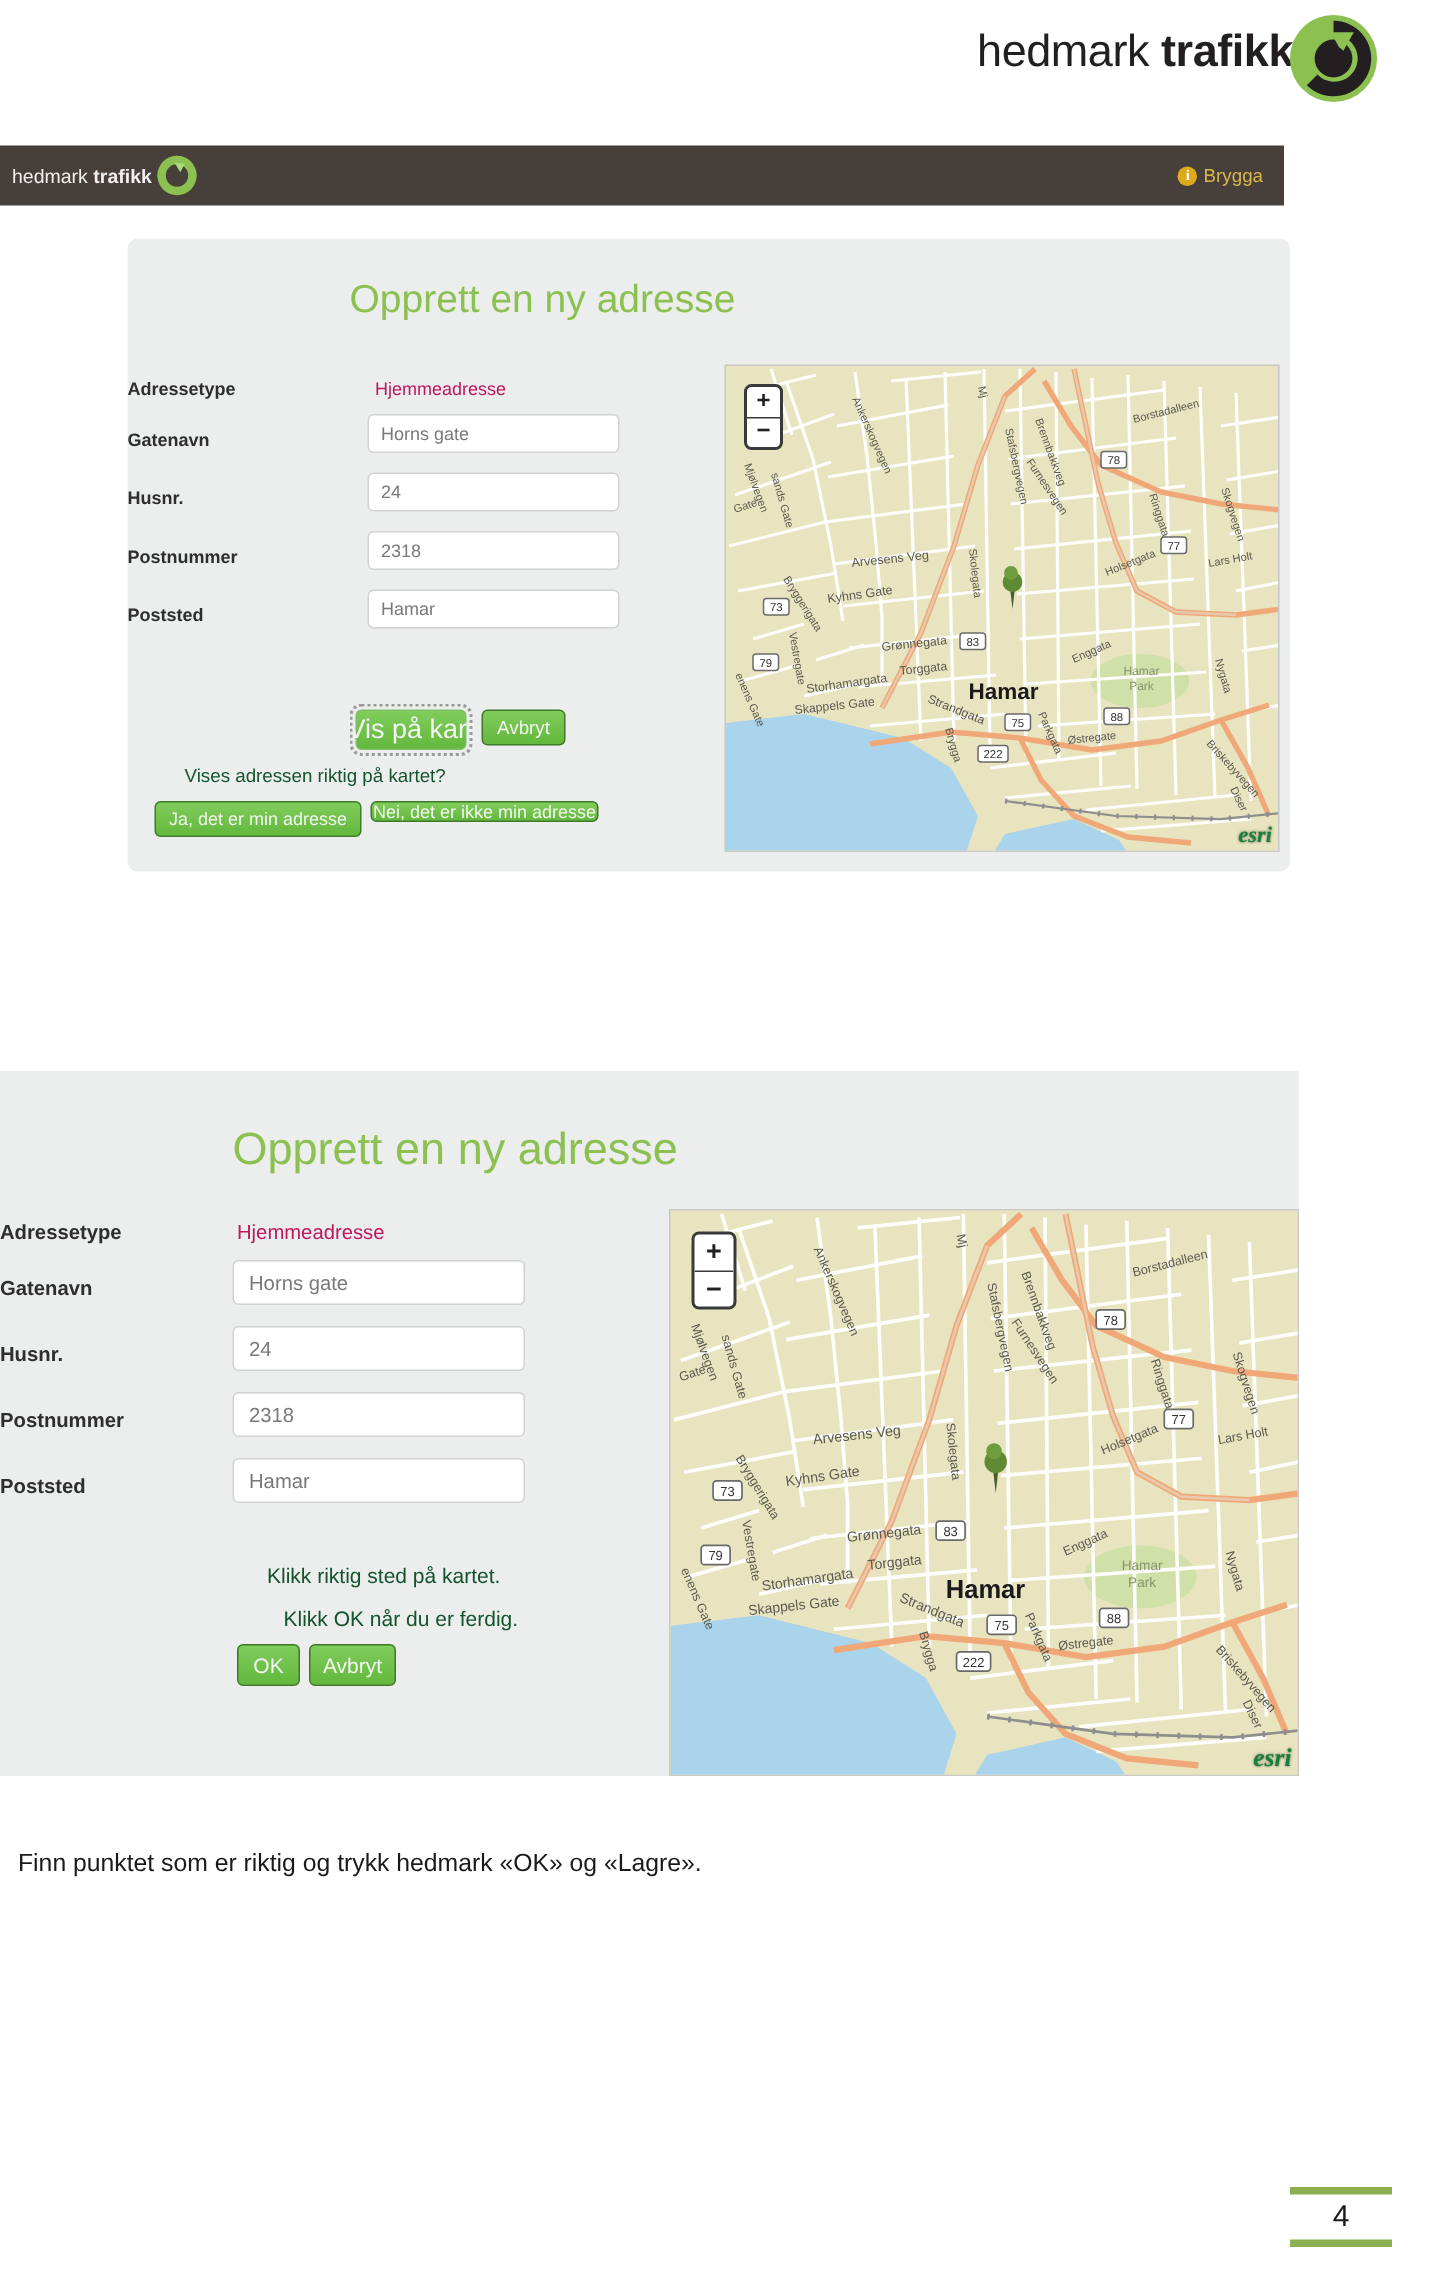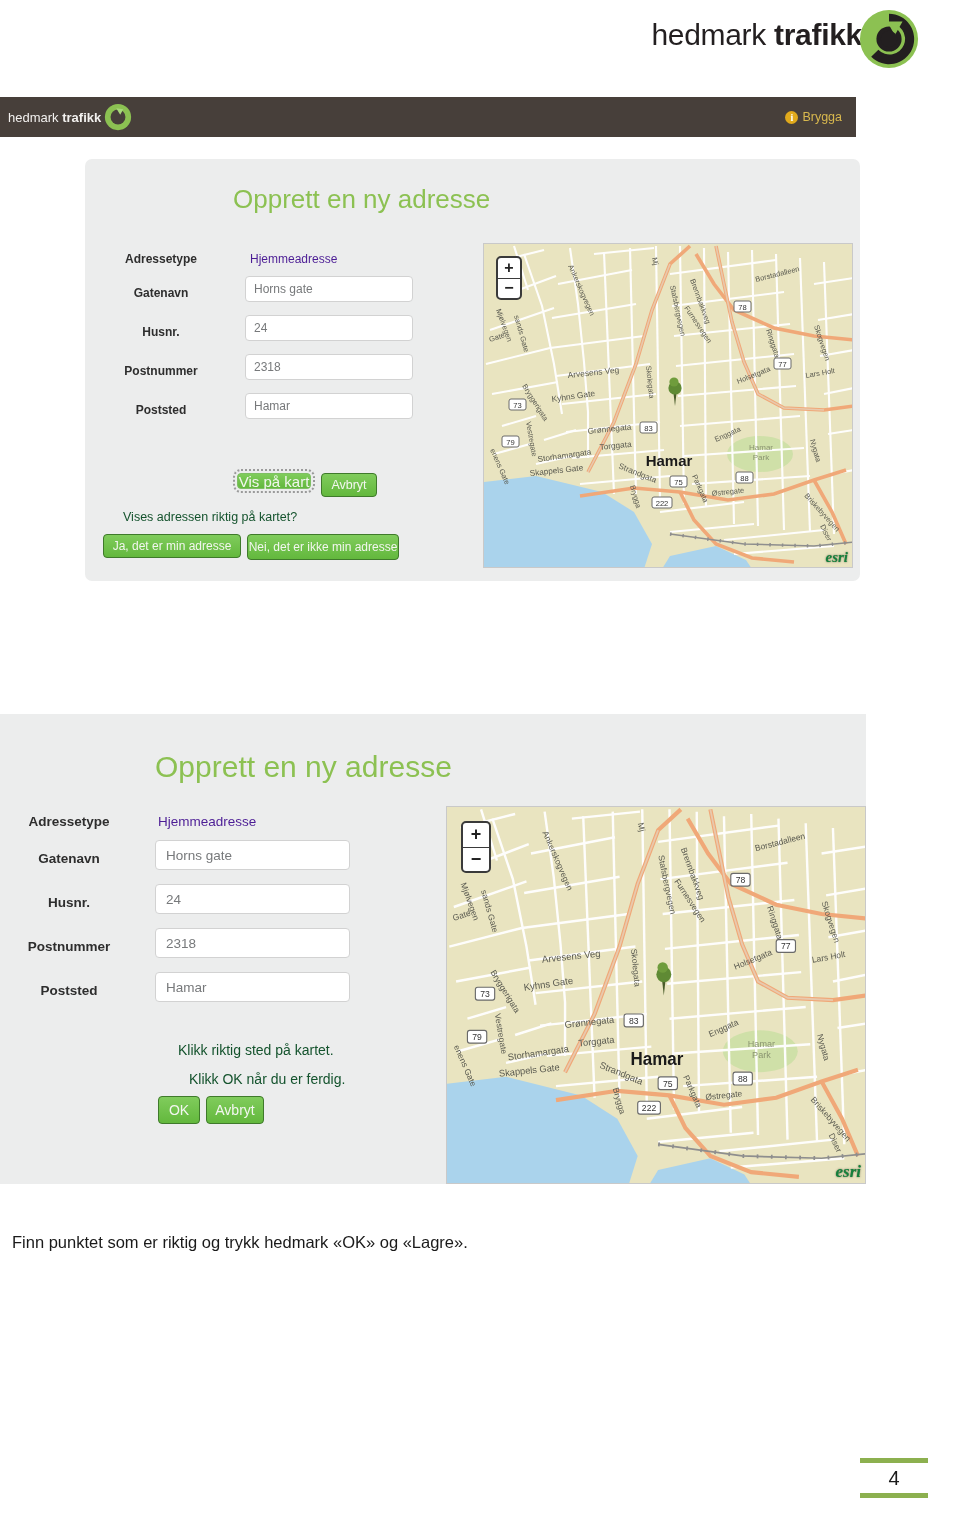--- a/index.html
+++ b/index.html
@@ -43,22 +43,22 @@
     position:absolute; left:85px; top:62px; width:775px; height:422px;
     background:#eceded; border-radius:7px;
   }
 
   
   .shot2 { position:absolute; left:0; top:714px; width:866px; height:470px;
            background:#eceded; }
 
   
   .form-title { color:#8cc152; font-weight:400; white-space:nowrap; }
-  .lbl { font-weight:bold; color:#2e2e2e; text-align:center; white-space:nowrap; }
-  .static-val { color:#4c1d95; white-space:nowrap; }
+  .lbl { font-weight:bold; color:#2e2e2e; text-align:left; white-space:nowrap; }
+  .static-val { color:#be185d; white-space:nowrap; }
   .inp {
     background:#ffffff; border:1px solid #d2d2d2; border-radius:4px;
     color:#77797b; display:flex; align-items:center;
   }
   .btn {
     background:#6fc34a; border:1px solid #3f7a2b; border-radius:4px;
     color:#f2f6ef; display:inline-flex; align-items:center; justify-content:center;
     white-space:nowrap;
     background-image:linear-gradient(#80cc5c,#63b83d);
   }
@@ -143,27 +143,27 @@
         <div style="position:relative;height:39px;">
           <div class="lbl" style="position:absolute;left:0;top:10px;width:152px;font-size:12px;">Postnummer</div>
           <div class="inp" style="position:absolute;left:160px;top:0;width:168px;height:26px;padding-left:8px;font-size:12px;">2318</div>
         </div>
         <div style="position:relative;height:39px;">
           <div class="lbl" style="position:absolute;left:0;top:10px;width:152px;font-size:12px;">Poststed</div>
           <div class="inp" style="position:absolute;left:160px;top:0;width:168px;height:26px;padding-left:8px;font-size:12px;">Hamar</div>
         </div>
       </div>
 
-      <div class="btn focus" style="position:absolute;left:152px;top:314px;width:74px;height:16px;font-size:15px;">Vis på kart</div>
+      <div class="btn focus" style="position:absolute;left:152px;top:314px;width:74px;height:27px;font-size:18px;">Vis på kart</div>
       <div class="btn" style="position:absolute;left:236px;top:314px;width:56px;height:24px;font-size:12.5px;">Avbryt</div>
 
       <div class="q-text" style="position:absolute;left:18px;top:351px;font-size:12.5px;">Vises adressen riktig på kartet?</div>
 
       <div class="btn" style="position:absolute;left:18px;top:375px;width:138px;height:24px;font-size:12px;">Ja, det er min adresse</div>
-      <div class="btn" style="position:absolute;left:162px;top:375px;width:152px;height:26px;font-size:12px;">Nei, det er ikke min adresse</div>
+      <div class="btn" style="position:absolute;left:162px;top:375px;width:152px;height:14px;font-size:12px;">Nei, det er ikke min adresse</div>
 
       <div class="map" style="left:398px;top:84px;width:370px;height:325px;">
         <svg width="370" height="325" viewBox="0 0 370 325">
           <defs>
             <g id="mapbase">
               <rect x="0" y="0" width="370" height="325" fill="#e9e4c0"></rect>
 
               <path d="M0 238 L52 232 L118 248 L150 268 L168 300 L160 325 L0 325 Z" fill="#aad3ec"></path>
               <path d="M186 312 L232 302 L262 316 L268 325 L178 325 Z" fill="#aad3ec"></path>
 

